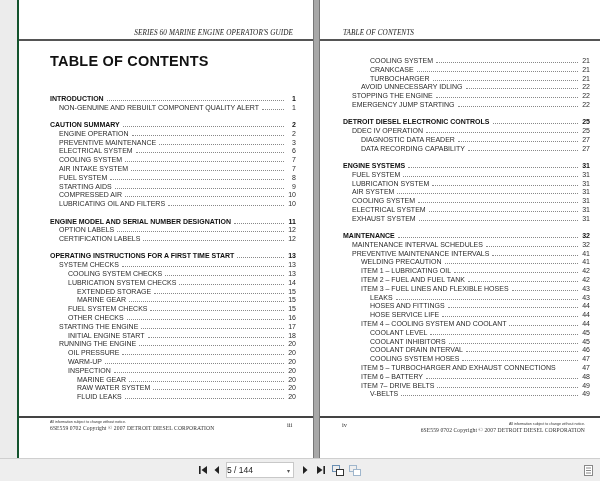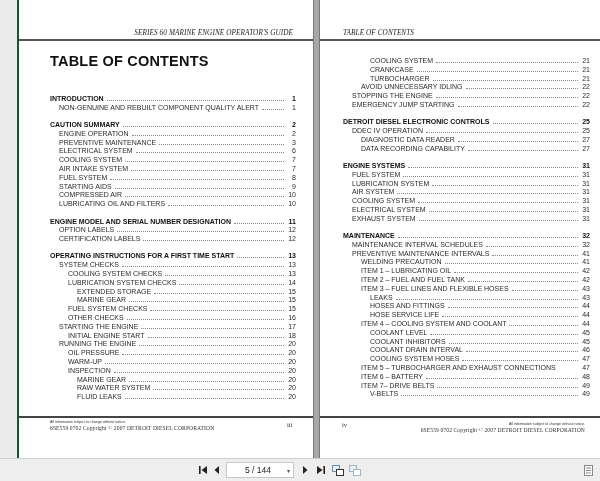--- a/index.html
+++ b/index.html
@@ -35,21 +35,21 @@
   .foot-note { position: absolute; top: 420px; font-size: 3.6px; color: #333; white-space: nowrap; }
   .foot-copy { position: absolute; top: 425px; font-family: "Liberation Serif", serif; font-size: 5.6px; color: #333; white-space: nowrap; letter-spacing: 0.1px; }
   .foot-num { position: absolute; top: 421px; font-family: "Liberation Serif", serif; font-size: 6.5px; color: #333; }
   .page.left .foot-note, .page.left .foot-copy { left: 31px; }
   .page.left .foot-num { left: 268px; }
   .page.right .foot-note, .page.right .foot-copy { right: 30px; }
   .page.right .foot-num { left: 22px; }
 
   .toolbar { position: absolute; left: 0; top: 458px; width: 600px; height: 23px; background: #eeeeee; border-top: 1px solid #cfcfcf; }
   .tb-btn { position: absolute; top: 4px; height: 14px; display: flex; align-items: center; justify-content: center; color: #222; font-size: 9px; cursor: pointer; }
-  .page-box { position: absolute; left: 226px; top: 3px; width: 68px; height: 16px; background: #fff; border: 1px solid #c8c8c8; display: flex; align-items: center; padding-left: 18px; font-size: 8.5px; color: #222; }
+  .page-box { position: absolute; left: 226px; top: 3px; width: 68px; height: 16px; background: #fff; border: 1px solid #c8c8c8; display: flex; align-items: center; padding-left: 0; font-size: 8.5px; color: #222; }
   .page-box .val { flex: 1; }
   .page-box .caret { font-size: 6px; color: #555; padding-right: 3px; }
   .icon-svg { display: block; }
 </style>
 </head>
 <body>
 
 <div class="viewer">
   <div class="page left">
     <div class="running-head">SERIES 60 MARINE ENGINE OPERATOR'S GUIDE</div>

